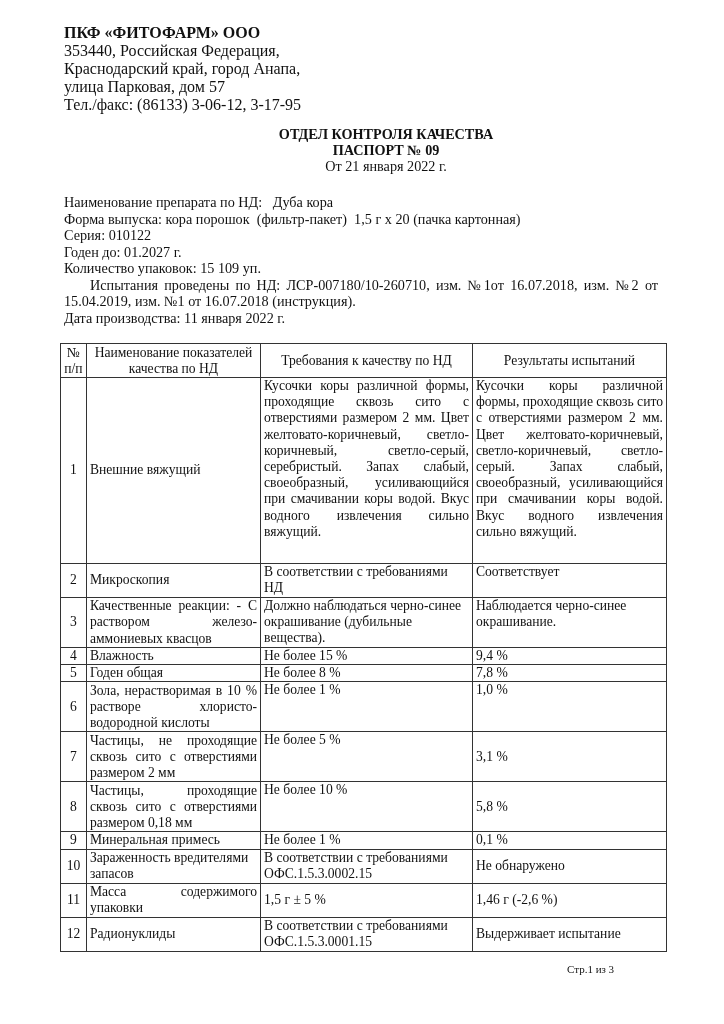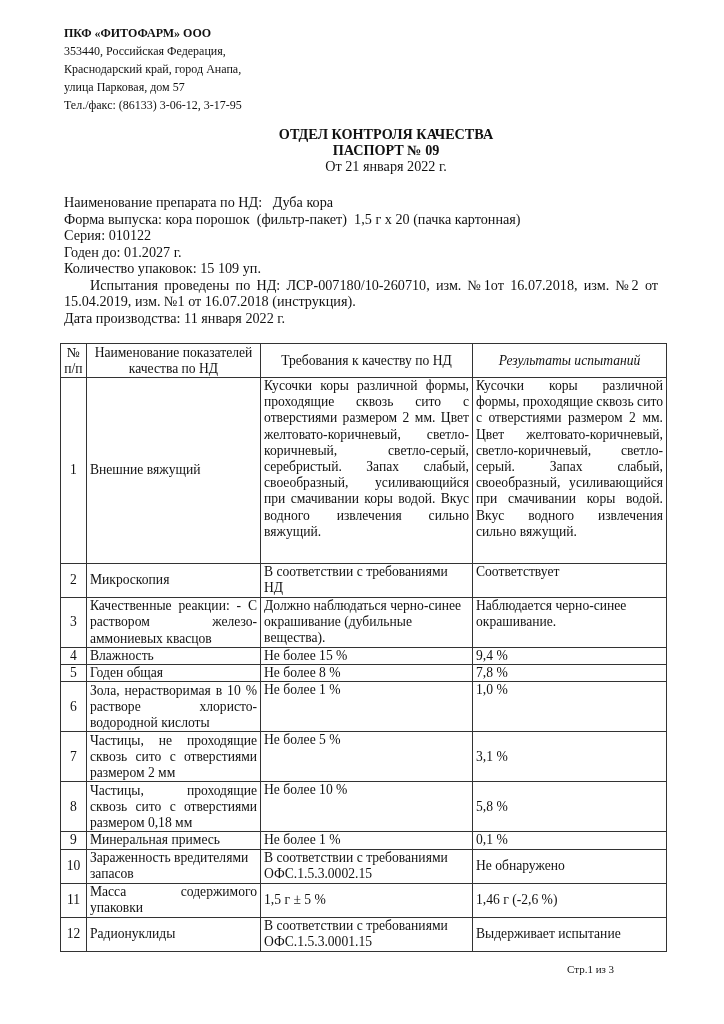--- a/index.html
+++ b/index.html
@@ -1,33 +1,33 @@
 <!DOCTYPE html>
 <html><head>
 <meta charset="utf-8">
 <style>
   html, body { margin: 0; padding: 0; background: #ffffff; }
   body { width: 724px; height: 1024px; position: relative; overflow: hidden;
          font-family: "Liberation Serif", "DejaVu Serif", serif; color: #111; }
-  .header { position: absolute; left: 64px; top: 24px; font-size: 12px; line-height: 18px; }
+  .header { position: absolute; left: 64px; top: 24px; font-size: 16px; line-height: 18px; }
   .header .company { font-weight: bold; }
   .title-block { position: absolute; left: 0; width: 724px; top: 126px; text-align: center;
                  font-size: 14.2px; line-height: 16px; padding-left: 24px; }
   .title-block .bold { font-weight: bold; }
   .info { position: absolute; left: 64px; top: 194px; width: 594px; font-size: 14.2px; line-height: 16.5px; }
   .info .justify { text-align: justify; text-align-last: justify; }
   .info div { white-space: pre-wrap; }
   table.passport { position: absolute; left: 60px; top: 343px; width: 607px;
                    border-collapse: collapse; font-size: 13.6px; line-height: 16.2px; }
   table.passport td, table.passport th { border: 1.2px solid #333; padding: 0 3px; vertical-align: middle; font-weight: normal; }
   table.passport th { text-align: center; line-height: 16px; }
   .c-num { width: 19px; text-align: center; }
   .c-name { width: 168px; }
   .c-req { width: 206px; }
-  .c-res { width: 188px; font-style: italic; }
+  .c-res { width: 188px; }
   .justify { text-align: justify; margin-left: 26px; }
   .center { text-align: left; }
   .top { vertical-align: top !important; }
   .footer { position: absolute; left: 567px; top: 963px; font-size: 11px; }
 </style>
 </head>
 <body>
 
 <div class="header">
   <div class="company">ПКФ «ФИТОФАРМ» ООО</div>

